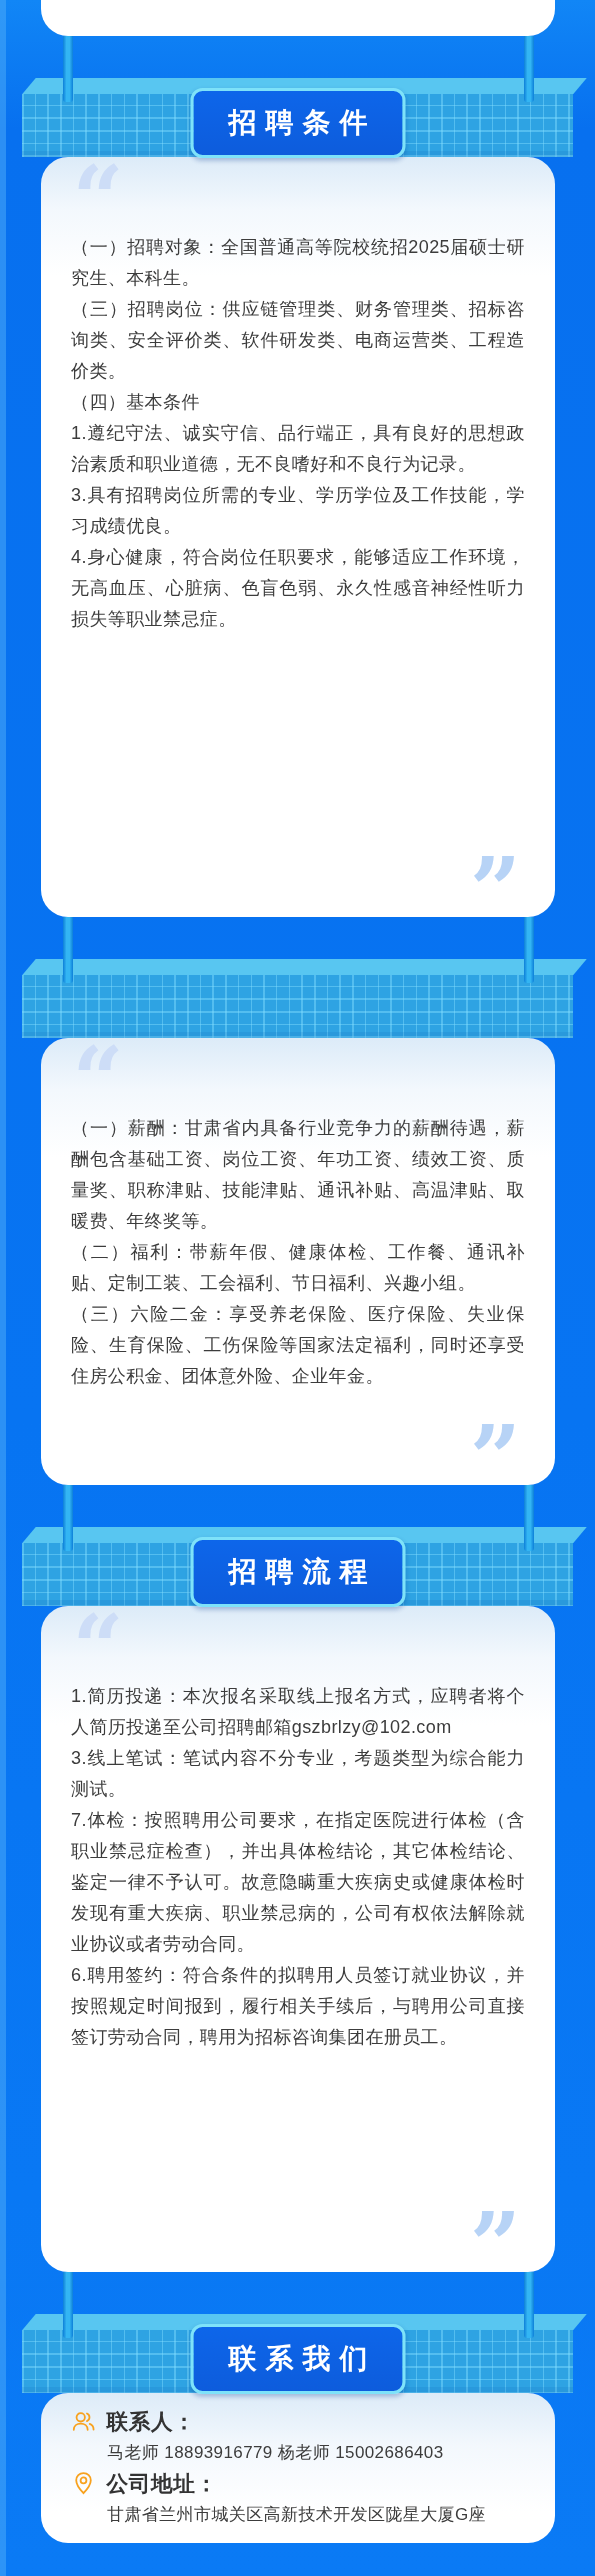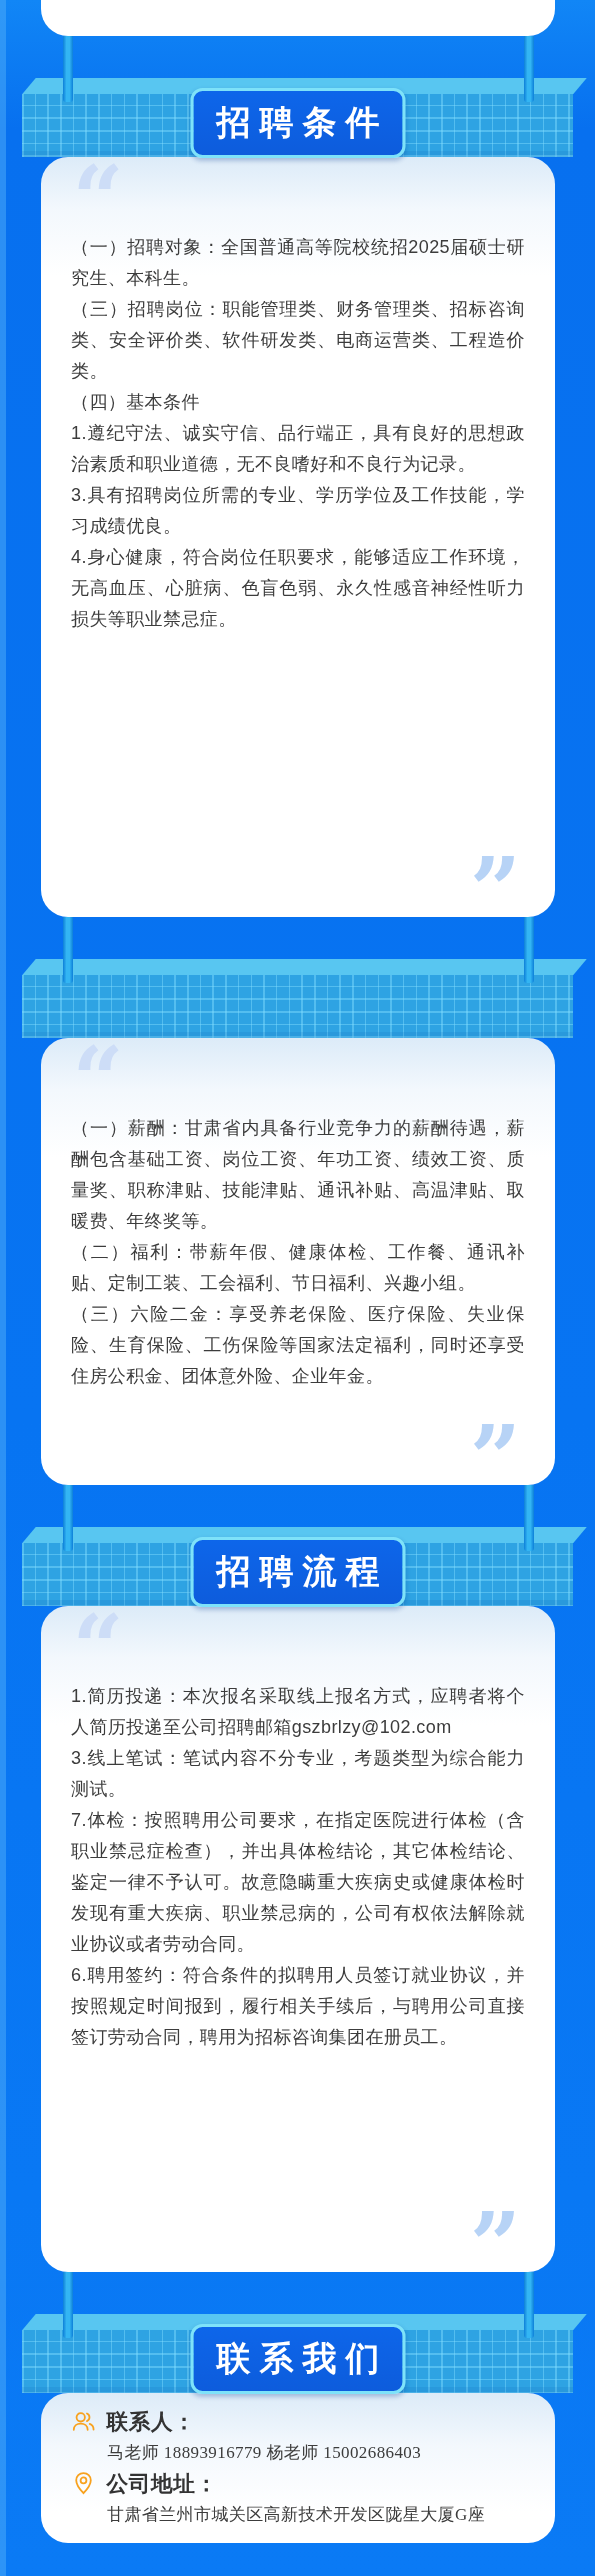--- a/index.html
+++ b/index.html
@@ -56,26 +56,26 @@
     box-shadow:inset 0 -6px 0 rgba(10,80,170,.12);
   }
   .title-pill{
     position:absolute;top:52px;left:50%;transform:translateX(-50%);z-index:6;
     width:209px;height:64px;border:3.7px solid #7ee2f9;border-radius:12px;
     background:linear-gradient(180deg,#0d66ea,#0d5cdc);
     display:flex;align-items:center;justify-content:center;
     box-shadow:0 2.2px 4.5px rgba(5,50,140,.25);
   }
   .title-pill span{
-    color:#ffffff;font-size:34px;font-weight:bold;letter-spacing:9px;text-indent:9px;
+    color:#ffffff;font-size:28px;font-weight:bold;letter-spacing:9px;text-indent:9px;
     white-space:nowrap;
   }
 
   
-  .card.contact{height:150px;padding:13.4px 30px 12px 30px;font-family:Liberation Serif, serif;}
+  .card.contact{height:150px;padding:13.4px 30px 12px 30px;}
   .contact-row{display:flex;align-items:center;height:31px;gap:10.4px;}
   .contact-row .lbl{font-size:21.6px;color:#333;font-weight:600;letter-spacing:0.7px;}
   .contact-row.detail{padding-left:36px;}
   .contact-row.detail span{font-size:17px;color:#3c3c3c;letter-spacing:0.4px;}
   .ic{width:25px;height:25px;flex:0 0 25px;}
 
   .card.c1{height:760px;} .card.c2{height:447px;} .card.c3{height:666px;}
 </style>
 </head>
 <body>
@@ -92,21 +92,21 @@
   <div class="post right"></div>
   <div class="banner-front"></div>
   <div class="title-pill">
     <span>招聘条件</span>
   </div>
 </div>
 <div class="card c1">
   <div class="quote-open">“</div>
   <div class="body-text">
     <p>（一）招聘对象：全国普通高等院校统招2025届硕士研究生、本科生。</p>
-    <p>（三）招聘岗位：职能管理类、财务管理类、招标咨询类、安全评价类、软件研发类、电商运营类、工程造价类。</p>
+    <p>（三）招聘岗位：供应链管理类、财务管理类、招标咨询类、安全评价类、软件研发类、电商运营类、工程造价类。</p>
     <p>（四）基本条件</p>
     <p>1.遵纪守法、诚实守信、品行端正，具有良好的思想政治素质和职业道德，无不良嗜好和不良行为记录。</p>
     <p>3.具有招聘岗位所需的专业、学历学位及工作技能，学习成绩优良。</p>
     <p>4.身心健康，符合岗位任职要求，能够适应工作环境，无高血压、心脏病、色盲色弱、永久性感音神经性听力损失等职业禁忌症。</p>
   </div>
   <div class="quote-close">”</div>
 </div>
 
 <div class="section-head">
   <div class="banner-top"></div>

